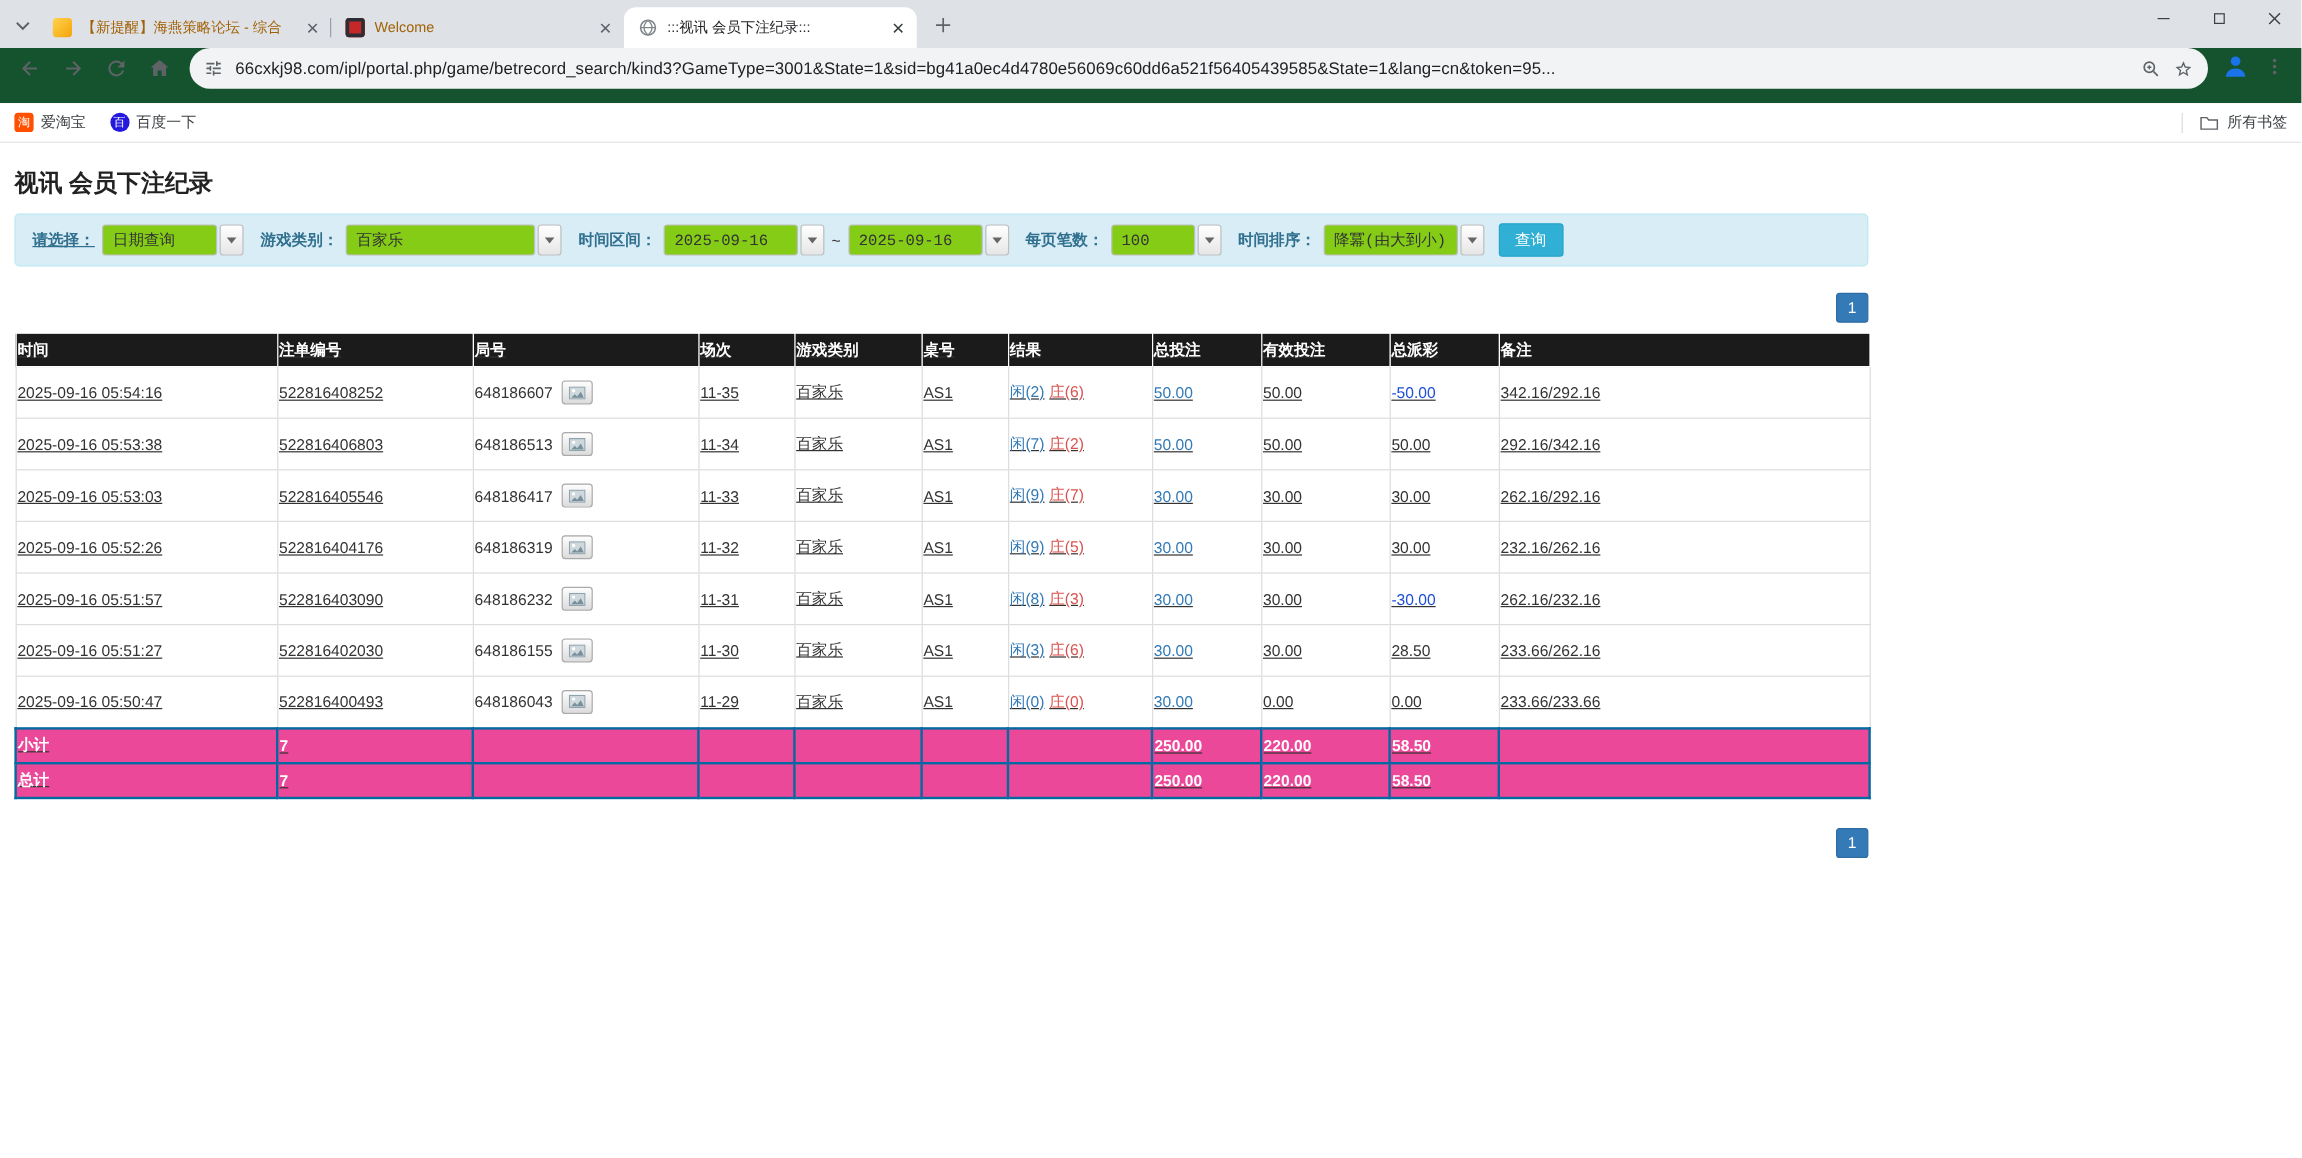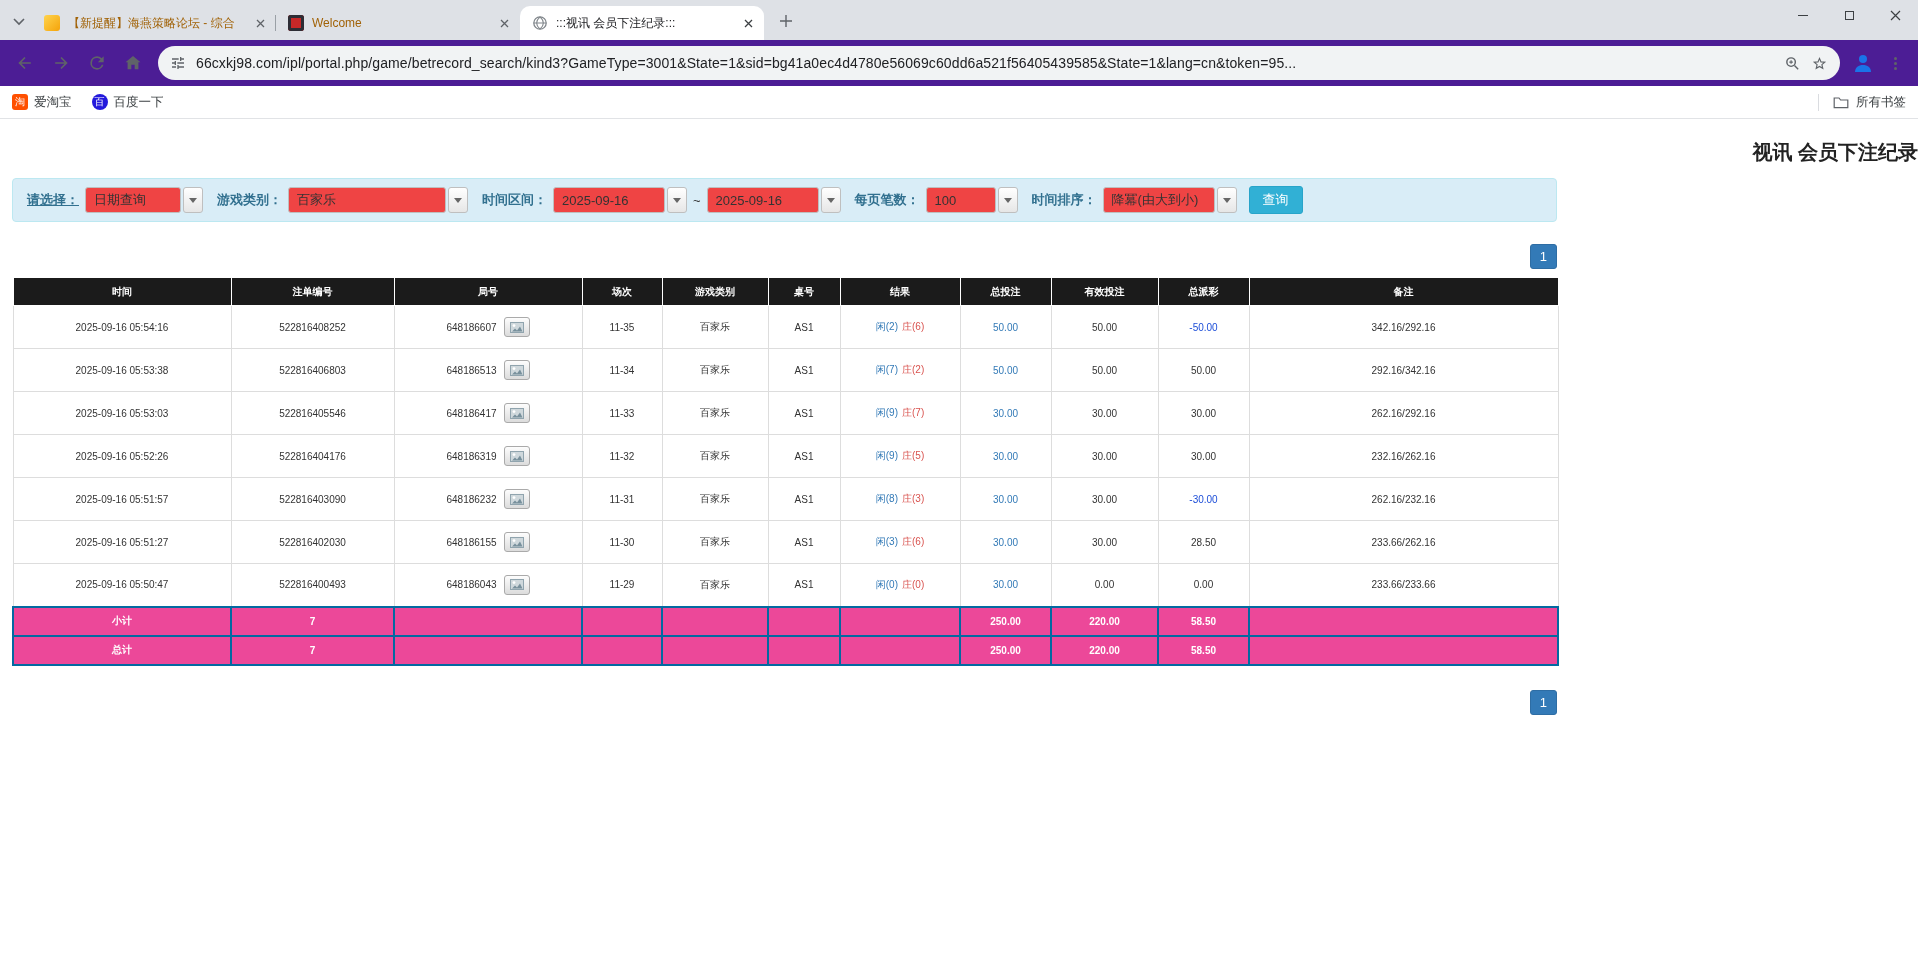--- a/index.html
+++ b/index.html
@@ -20,69 +20,69 @@
   .fav-game  { background:#2d2d35; box-shadow:inset 0 0 0 3px #2d2d35, inset 0 0 0 8px #c62828; border-radius:3px; }
   .tab-title { flex:1; white-space:nowrap; overflow:hidden; }
   .icon-btn { display:flex; align-items:center; justify-content:center; cursor:pointer; }
   .tab-close { width:16px; height:16px; border-radius:50%; }
   .newtab { width:28px; height:28px; margin:0 0 5px 8px; border-radius:50%; }
   .caption { margin-left:auto; align-self:flex-start; display:flex; height:30px; }
   .cap-btn { width:46px; height:30px; display:flex; align-items:center; justify-content:center; cursor:pointer; }
   .cap-bar { width:10px; height:1px; background:#3c4043; display:block; }
   .cap-sq  { width:9px; height:9px; border:1px solid #3c4043; display:block; }
 
-  .toolbar { height:46px; background:#4c1d95; display:flex; align-items:center; padding:0 8px; gap:2px; }
+  .toolbar { height:46px; background:#14532d; display:flex; align-items:flex-start; padding:0 8px; gap:2px; }
   .nav-btn { width:34px; height:34px; border-radius:50%; color:#5f6368; }
   .nav-btn svg { width:20px; height:20px; fill:#5f6368; }
   .omnibox { flex:1; height:34px; background:#f1f3f4; border-radius:17px; display:flex; align-items:center;
              padding:0 12px; margin:0 6px; gap:10px; font-size:14px; color:#202124; }
   .omnibox svg { flex:0 0 auto; }
   .url-text { flex:1; white-space:nowrap; overflow:hidden; letter-spacing:0.1px; }
   .profile { width:30px; height:30px; border-radius:50%; }
   .kebab { width:30px; height:30px; flex-direction:column; gap:2px; display:flex; align-items:center; justify-content:center; }
   .kebab i { width:3px; height:3px; border-radius:50%; background:#5f6368; display:block; }
 
   .bookmarks { height:33px; background:#fff; display:flex; align-items:center; padding:0 12px; gap:20px;
                font-size:12.5px; color:#3c4043; border-bottom:1px solid #e1e3e6; }
   .bm-item { display:flex; align-items:center; gap:6px; cursor:pointer; }
   .bm-fav { width:16px; height:16px; display:flex; align-items:center; justify-content:center; color:#fff; font-size:10px; }
   .fav-taobao { background:#ff5000; border-radius:3px; }
   .fav-baidu  { background:#2319dc; border-radius:50%; }
   .bm-right { margin-left:auto; display:flex; align-items:center; gap:7px; border-left:1px solid #dadce0; padding-left:14px; cursor:pointer; }
 
   
-  .page-title { font-size:20px; font-weight:600; color:#222; margin:20px 0 12px 12px;text-align:right; }
+  .page-title { font-size:20px; font-weight:600; color:#222; margin:20px 0 12px 12px; }
   .filterbar { width:1545px; margin-left:12px; background:#d9edf7; border:1px solid #bce8f1; border-radius:4px;
                padding:7px 12px; display:flex; align-items:center; }
   .f-label { color:#31708f; font-weight:bold; margin:0 6px 0 14px; white-space:nowrap; }
   .f-label:first-child { margin-left:2px;text-decoration:underline; }
   .combo { display:flex; align-items:center; }
-  .combo-box { height:26px; background:#ef4444; border:1px solid #bfbfbf; border-radius:3px; display:flex;
-               align-items:center; padding:0 8px; color:#333; white-space:nowrap; overflow:hidden; }
+  .combo-box { height:26px; background:#84cc16; border:1px solid #bfbfbf; border-radius:3px; display:flex;
+               align-items:center; padding:0 8px; color:#333; white-space:nowrap; overflow:hidden;font-family:Liberation Mono, monospace; }
   .combo-arrow { width:20px; height:26px; margin-left:2px; background:linear-gradient(#ffffff,#e6e6e6);
                  border:1px solid #bfbfbf; border-radius:3px; display:flex; align-items:center; justify-content:center; cursor:pointer; }
   .caret { width:0; height:0; border-left:4px solid transparent; border-right:4px solid transparent; border-top:5px solid #666; }
   .tilde { margin:0 6px; color:#333; }
   .w96{width:96px}.w158{width:158px}.w112{width:112px}.w70{width:70px}
   .search-btn { height:28px; padding:0 13px; margin-left:12px; background:#31b0d5; border:1px solid #28a4c9;
                 border-radius:3px; color:#fff; font-size:13px; cursor:pointer; font-family:inherit; }
 
   .summary { width:1545px; margin:14px 0 0 12px; background:#dff0d8; border:1px solid #d6e9c6; border-radius:4px;
              padding:10px 12px; display:flex; justify-content:space-between; align-items:center; }
   .summary-left { color:#3c763d; }
   .summary-right { color:#e03131; }
 
   .pager { width:1545px; margin-left:12px; text-align:right; }
   .pager-top { margin-top:22px; }
   .pager-bottom { margin-top:24px; }
   .page-btn { display:inline-block; min-width:12px; padding:4px 9px; background:#337ab7; border:1px solid #2e6da4;
               color:#fff; border-radius:3px; font-size:13px; text-align:center; cursor:pointer; }
 
   table.records { width:1545px; margin:8px 0 0 12px; border-collapse:collapse; table-layout:fixed;
-                  text-align:center; font-size:10px; color:#333; }
+                  text-align:left; font-size:13px; color:#333;text-decoration:underline; }
   .records thead th { background:#1b1b1b; color:#fff; height:28px; font-weight:bold; border:1px solid #fff; }
   .records tbody td { height:43px; border:1px solid #ddd; background:#fff; overflow:hidden; }
   .records tfoot td { height:29px; background:#ec4899; color:#fff; border:2px solid #0369a1; font-weight:bold; }
   .round-wrap { display:inline-flex; align-items:center; gap:7px; }
   .img-btn { width:26px; height:20px; border:1px solid #aaa; border-radius:3px;
              background:linear-gradient(#fdfdfd,#dcdcdc); display:inline-flex; align-items:center; justify-content:center; cursor:pointer; }
   .player { color:#337ab7; margin-right:4px; }
   .banker { color:#d9534f; }
   .amt-link { color:#337ab7; }
   .payout.neg { color:#1d4ed8; }

